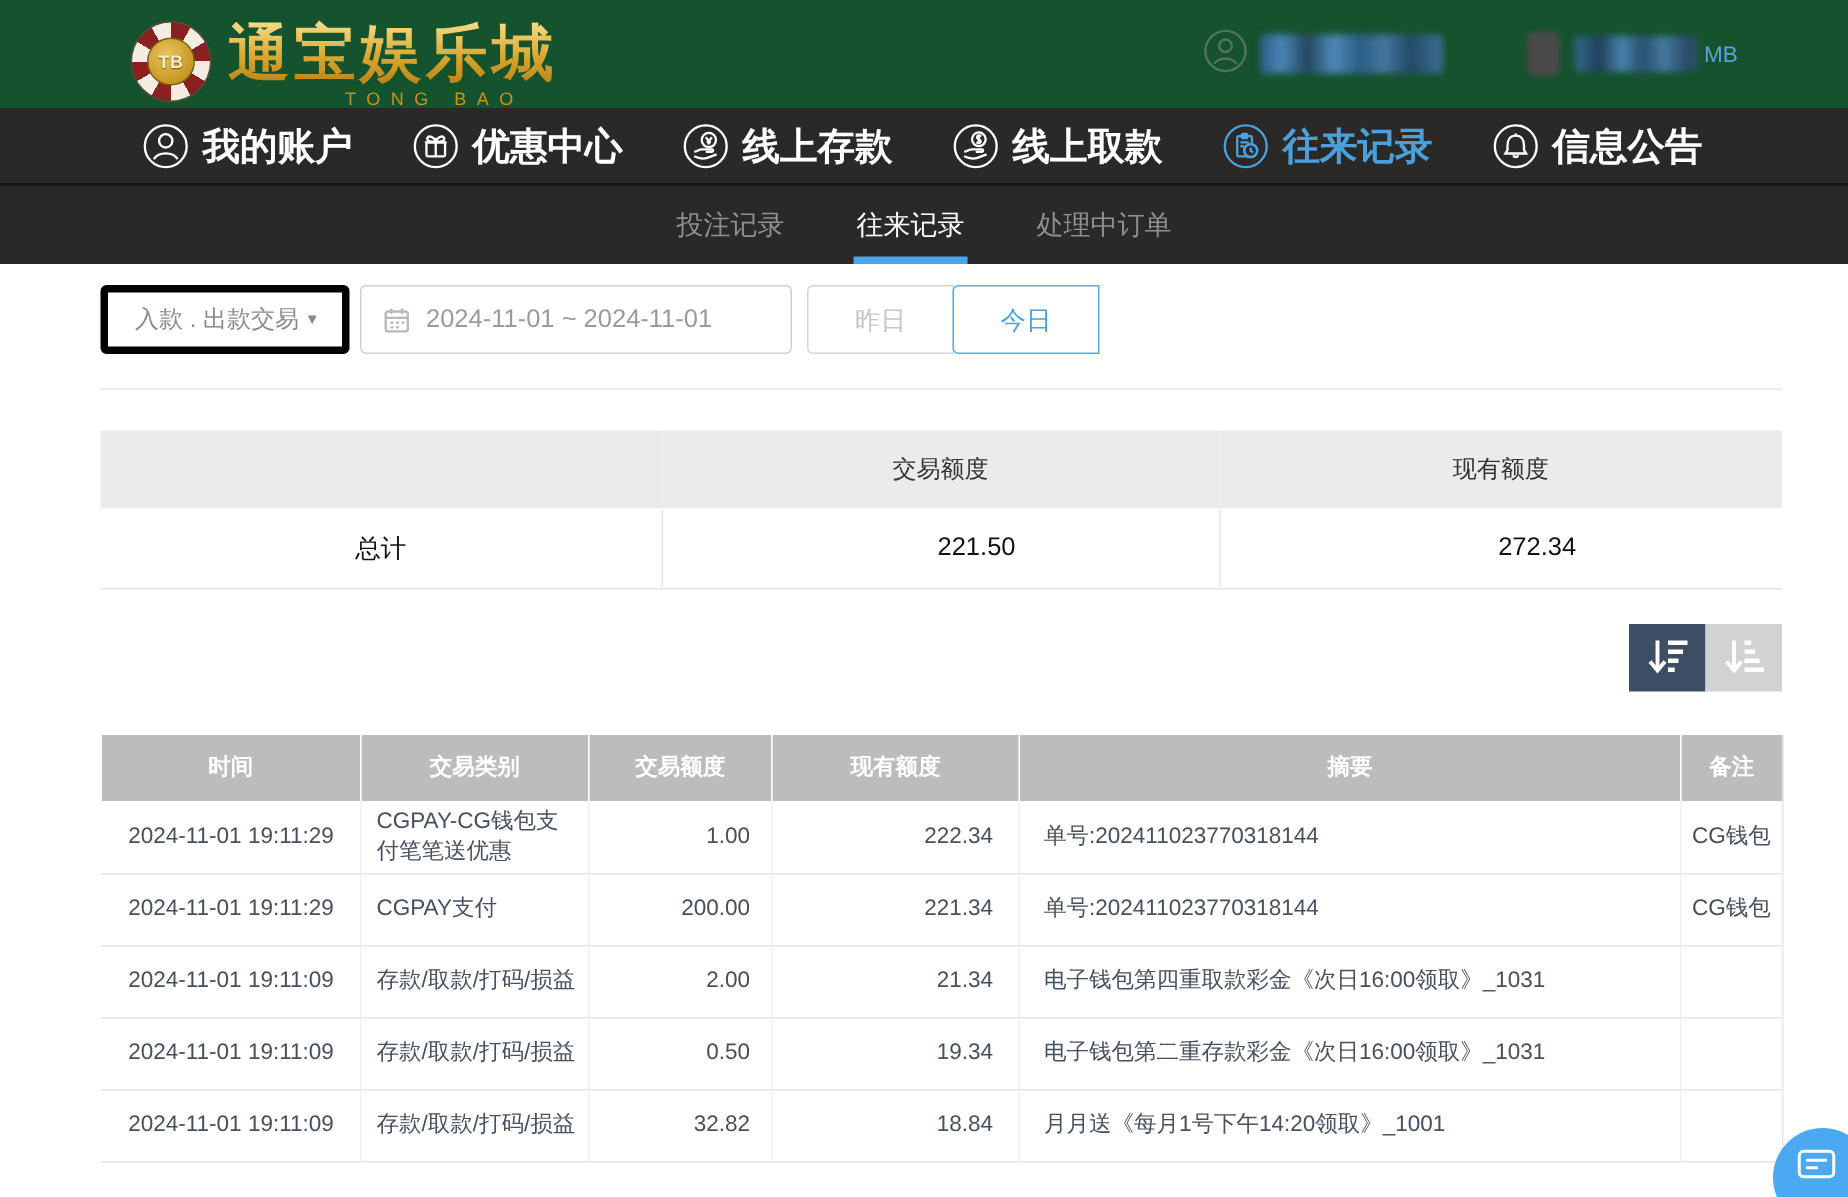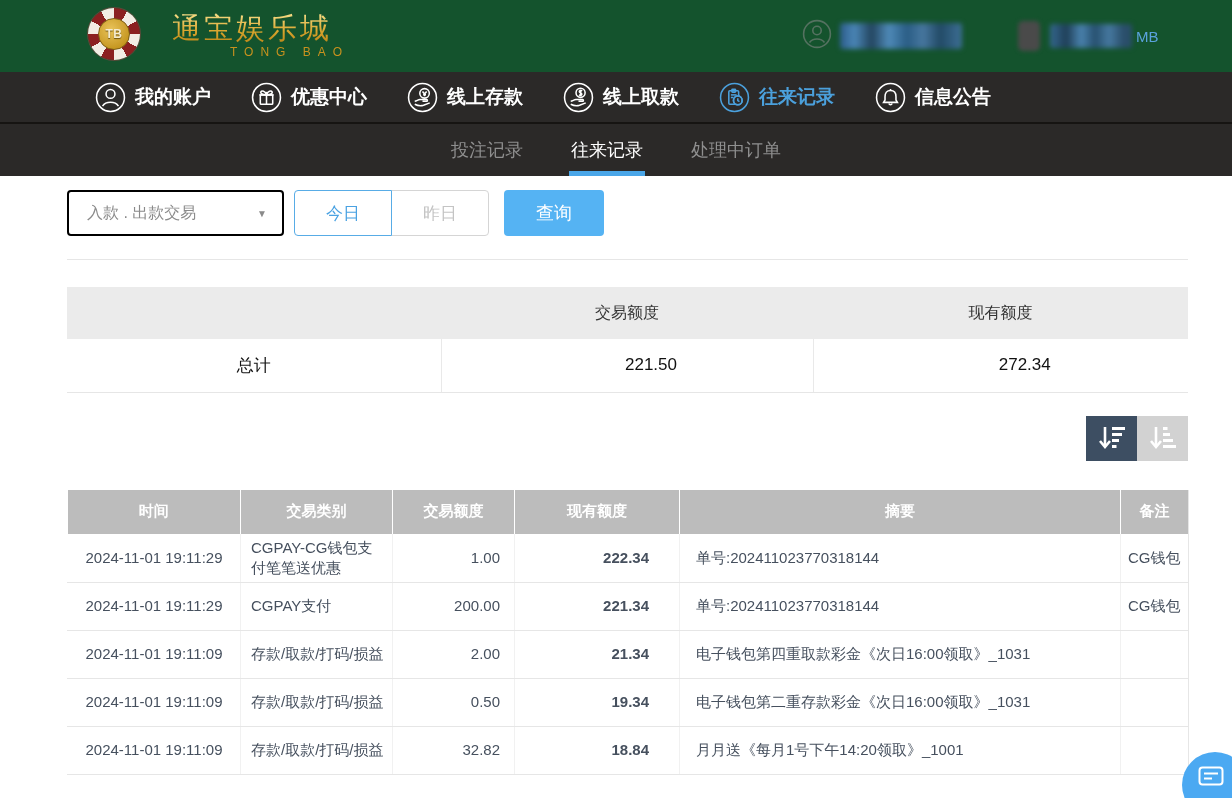--- a/index.html
+++ b/index.html
@@ -13,55 +13,55 @@
   .chip { position:relative; width:52px; height:52px; border-radius:50%;
     background:conic-gradient(#8b2020 0 30deg,#f3ede4 30deg 60deg,#8b2020 60deg 90deg,#f3ede4 90deg 120deg,
       #8b2020 120deg 150deg,#f3ede4 150deg 180deg,#8b2020 180deg 210deg,#f3ede4 210deg 240deg,
       #8b2020 240deg 270deg,#f3ede4 270deg 300deg,#8b2020 300deg 330deg,#f3ede4 330deg 360deg);
     box-shadow:0 0 0 1px #5a4a3a; }
   .chip-center { position:absolute; left:10px; top:10px; width:32px; height:32px; border-radius:50%;
     background:radial-gradient(circle at 40% 35%, #e9c35a, #b8860b); border:1.5px solid #7c5e14;
     display:flex; align-items:center; justify-content:center; }
   .chip-tb { font-size:12px; font-weight:bold; color:#f5ecd0; text-shadow:0 1px 1px #6b520e; letter-spacing:.5px; }
   .logo-texts { display:flex; flex-direction:column; }
-  .logo-cn { font-size:29px; font-weight:normal; letter-spacing:3px;
+  .logo-cn { font-size:41px; font-weight:bold; letter-spacing:3px;
     background:linear-gradient(180deg,#f8df8a 10%,#d9a62e 55%,#b57d12 95%);
     -webkit-background-clip:text; background-clip:text; color:transparent;
-    font-family:"Liberation Serif","DejaVu Serif",serif;margin-left:20px; }
+    font-family:"Liberation Serif","DejaVu Serif",serif; }
   .logo-en { font-size:12px; font-weight:normal; letter-spacing:7px; color:#c8921e; margin:-4px 0 0 78px; }
 
   .userinfo { position:absolute; left:802px; top:0; height:100%; display:flex; align-items:center; }
   .u-person { opacity:.55; }
   .redacted { border-radius:3px; filter:blur(2.4px); }
   .redacted.name { width:122px; height:26px; margin-left:8px;
     background:linear-gradient(90deg,#2d5d8c,#4a85b5 12%,#23455f 26%,#4f8ab8 40%,#2a5d85 55%,#47779f 68%,#224a66 82%,#3d6f95); }
   .wallet-blur { width:22px; height:30px; margin-left:56px; background:#4a4a4a; border-radius:5px; filter:blur(2.2px); }
   .redacted.balance { width:82px; height:24px; margin-left:10px;
     background:linear-gradient(90deg,#35688f,#1f3f58 20%,#4a82ad 38%,#27506f 55%,#4679a0 72%,#2a4e6a 90%); }
   .mb { color:#5aa2dd; font-size:15px; margin-left:4px; }
 
   
   .mainnav { height:52px; background:#2b2928; border-bottom:2px solid #161412;
     display:flex; align-items:center; gap:40px; padding-left:95px; }
   .nav-item { display:flex; align-items:center; gap:9px; color:#fff; cursor:pointer; }
-  .nav-item .lbl { font-size:19px; font-weight:bold; }
+  .nav-item .lbl { font-size:25px; font-weight:bold; }
   .nav-item svg { display:block; }
   .nav-item.active { color:#4ba0dc; }
 
   
   .subtabs { height:52px; background:#2b2928; display:flex; justify-content:center; gap:44px; }
   .tab { position:relative; display:flex; align-items:center; font-size:18px; color:#8f8f8f; cursor:pointer; padding:0 2px; }
   .tab.active { color:#fff; }
   .tab.active::after { content:""; position:absolute; left:0; right:0; bottom:0; height:5px; background:#4aa6e8; }
 
   
   .content { width:1121px; margin:14px 0 0 67px; }
 
   .filters { display:flex; height:46px; }
-  .sel { position:relative; width:217px; border:2px solid #000000; border-radius:4px;
+  .sel { position:relative; width:166px; border:5px solid #000000; border-radius:4px;
     display:flex; align-items:center; padding-left:18px; color:#8a8a8a; font-size:16px; background:#fff; cursor:pointer; }
   .sel .arrow { position:absolute; right:15px; font-size:10px; color:#8a8a8a; }
   .datebox { width:288px; margin-left:7px; border:1px solid #cfcfcf; border-radius:4px;
     display:flex; align-items:center; gap:10px; padding-left:14px; color:#9a9a9a; font-size:17px; background:#fff; cursor:pointer; }
   .quick { display:flex; margin-left:10px; }
   .qbtn { width:98px; border:1px solid #d5d5d5; background:#fff; color:#c4c4c4; font-size:17px; cursor:pointer; margin-left:-1px; }
   .qbtn:first-child { border-radius:4px 0 0 4px; margin-left:0; }
   .qbtn:last-child { border-radius:0 4px 4px 0; }
   .qbtn.active { border-color:#58ace6; color:#4aa2e2; position:relative; z-index:1; border-radius:4px 0 0 4px; }
   .search-btn { width:100px; margin-left:15px; background:#55b3f3; border:none; border-radius:4px;
@@ -88,21 +88,21 @@
   .records { margin-top:29px; }
   .records th { height:44px; background:#bcbcbc; color:#fff; font-size:15px; font-weight:bold; }
   .records th + th { border-left:1px solid #fff; }
   .records td { height:48px; background:#fff; font-size:15px; color:#46505e;
     border-bottom:1px solid #e6e6e6; padding:4px 6px; line-height:1.35; }
   .records td + td { border-left:1px solid #f1f1f1; }
   .records tr td:first-child { border-left:1px solid #fff; }
   td.c-time { text-align:center;margin-top:40px; }
   td.c-type { text-align:left; padding-left:10px; }
   td.c-amount { text-align:right; padding-right:14px; }
-  td.c-balance { text-align:right; padding-right:30px;font-weight:bold; }
+  td.c-balance { text-align:right; padding-right:17px; }
   td.c-summary { text-align:left; padding-left:16px; }
   td.c-note { text-align:left; padding-left:7px; }
   .records tbody tr:last-child td { border-bottom:1px solid #e6e6e6; }
 
   
   .float-btn { position:absolute; right:-16px; bottom:-20px; width:66px; height:66px; border-radius:50%;
     background:#4ba9f2; display:flex; align-items:flex-start; justify-content:flex-start; padding:14px 0 0 16px; cursor:pointer; }
 </style>
 </head>
 <body>
@@ -205,25 +205,38 @@
     <div class="tab">处理中订单</div>
   </div>
 
   <div class="content">
 
     <div class="filters">
       <div class="sel">
         <span>入款 . 出款交易</span>
         <span class="arrow">▼</span>
       </div>
+      <div class="datebox">
+        <svg width="19" height="19" viewBox="0 0 18 18" fill="none" stroke="#b9b9b9" stroke-width="1.5">
+          <rect x="2" y="3.5" width="14" height="12.5" rx="1.5"></rect>
+          <line x1="5.6" y1="1.5" x2="5.6" y2="5"></line>
+            <line x1="12.4" y1="1.5" x2="12.4" y2="5"></line>
+          <line x1="2" y1="7.5" x2="16" y2="7.5"></line>
+          <line x1="5" y1="10.5" x2="7" y2="10.5"></line>
+            <line x1="8.5" y1="10.5" x2="10.5" y2="10.5"></line>
+            <line x1="12" y1="10.5" x2="14" y2="10.5"></line>
+          <line x1="5" y1="13.5" x2="7" y2="13.5"></line>
+            <line x1="8.5" y1="13.5" x2="10.5" y2="13.5"></line>
+        </svg>
+        <span>2024-11-01 ~ 2024-11-01</span>
+      </div>
       <div class="quick">
+        <button class="qbtn">昨日</button>
         <button class="qbtn active">今日</button>
-        <button class="qbtn">昨日</button>
-      </div>
-      <button class="search-btn">查询</button>
+      </div>
     </div>
 
     <hr class="divider">
 
     <table class="summary">
       <colgroup>
           <col style="width:374px">
           <col style="width:372px">
           <col style="width:375px">
         </colgroup>

